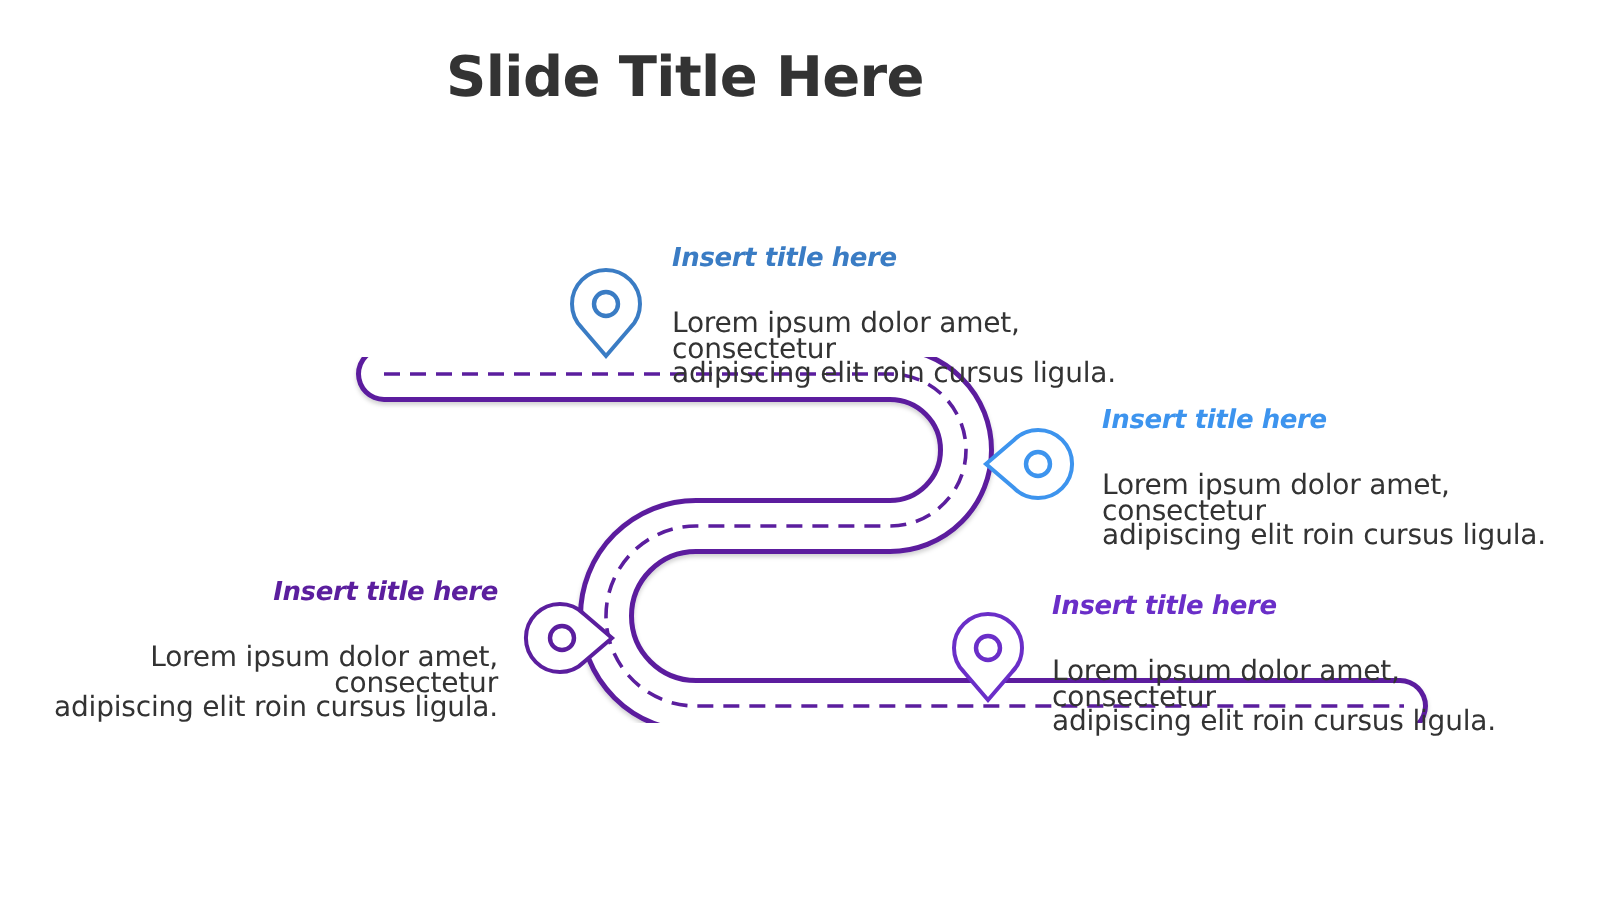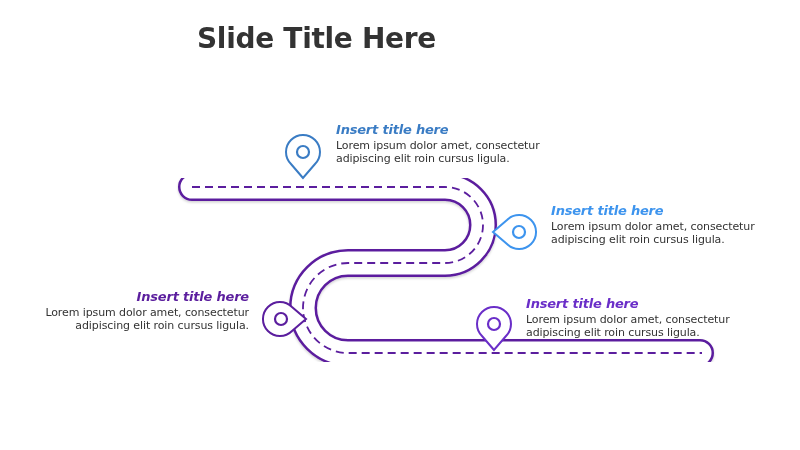--- a/index.html
+++ b/index.html
@@ -1,21 +1,21 @@
 <!DOCTYPE html>
 <html><head>
 <meta charset="utf-8">
 <style>
   html, body { margin: 0; padding: 0; }
   body { width: 800px; height: 450px; background: #ffffff; position: relative; overflow: hidden; font-family: "DejaVu Sans", sans-serif; }
-  .slide-title { position: absolute; top: 22px; left: 0; width: 633px; text-align: center; font-size: 28px; font-weight: bold; color: #333333; letter-spacing: -0.3px; }
+  .slide-title { position: absolute; top: 22px; left: 0; width: 633px; text-align: center; font-size: 28px; font-weight: bold; color: #333333; letter-spacing: -0.3px; padding-left: 26px; }
   .road { position: absolute; left: 0; top: 0; }
   .callout { position: absolute; width: 230px; }
   .callout .ttl { font-size: 13px; font-weight: bold; line-height: 16px; letter-spacing: -0.2px; font-style: italic; }
-  .callout .txt { font-size: 11px; color: #333333; line-height: 12.5px; margin-top: 2px; letter-spacing: -0.1px; }
+  .callout .txt { font-size: 14px; color: #333333; line-height: 12.5px; margin-top: 18px; letter-spacing: -0.1px; }
   .right { text-align: right; }
 </style>
 </head>
 <body>
 
 <div class="slide-title">Slide Title Here</div>
 
 <svg class="road" width="800" height="450" viewBox="0 0 800 450">
   <defs>
     <filter id="sh" x="-5%" y="-5%" width="110%" height="110%">

